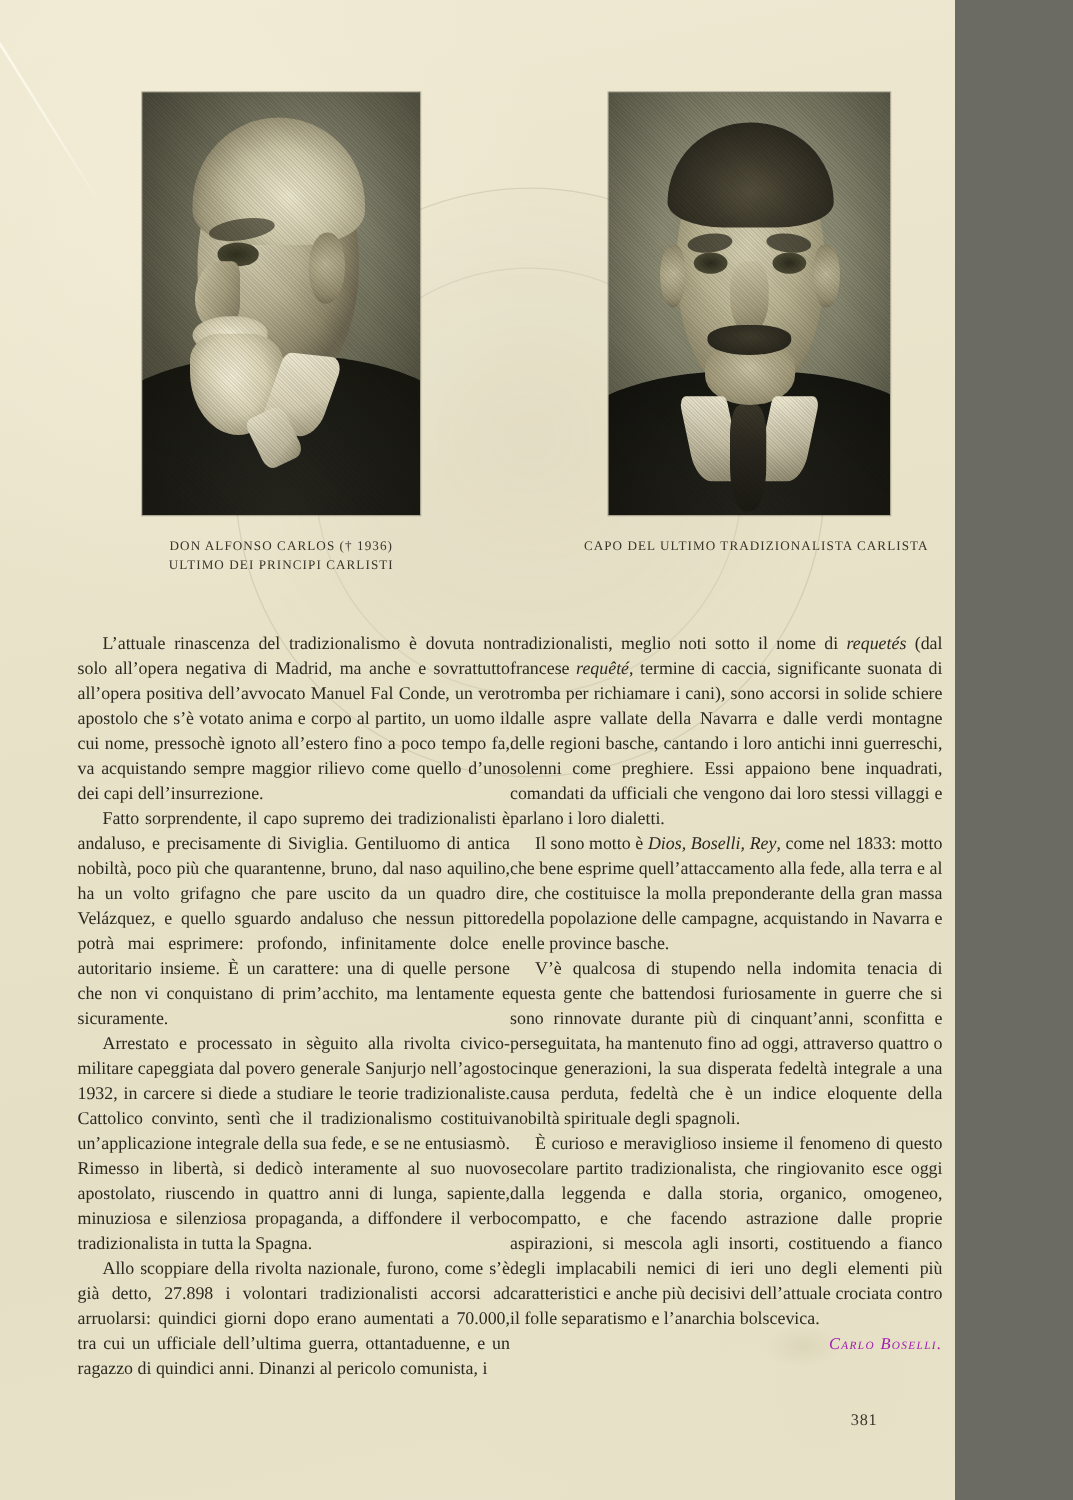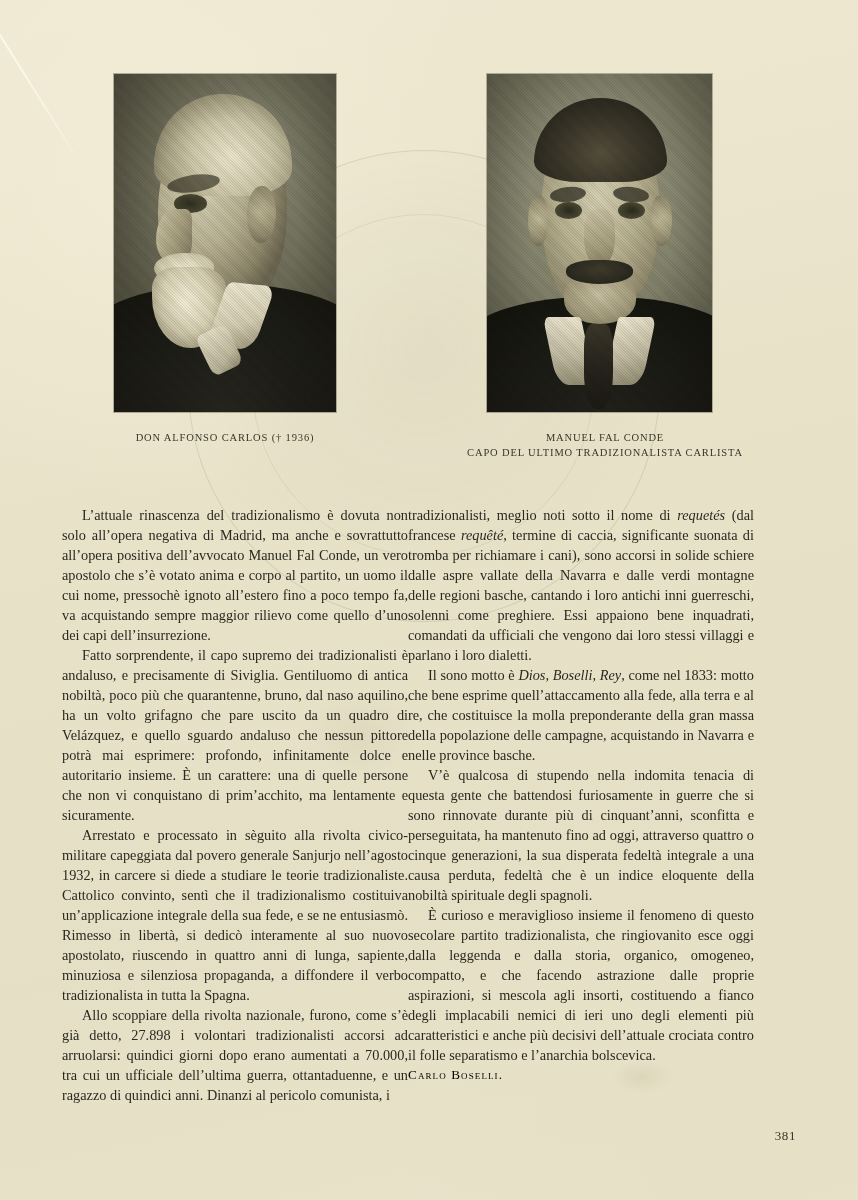--- a/index.html
+++ b/index.html
@@ -2,21 +2,21 @@
 <html><head>
 <meta charset="utf-8">
 <style>
   html, body {
     margin: 0;
     padding: 0;
     background: #6b6b63;
   }
   .page {
     position: relative;
-    width: 858px;
+    width: 764px;
     height: 1200px;
     overflow: hidden;
     background: #e9e3cb;
     font-family: "Liberation Serif", "DejaVu Serif", serif;
     color: #2a2720;
   }
   
   .paper-base {
     position: absolute;
     inset: 0;
@@ -322,24 +322,26 @@
     color: #2b2820;
     hyphens: manual;
   }
   .col p.cont {
     text-indent: 0;
   }
   .col p i {
   }
   .signature {
     margin-top: 2px;
+    text-align: right;
     font-size: 13.2px;
     letter-spacing: 1.1px;
     font-variant: small-caps;
-    color: #000000;
+    color: #a21caf;
+    font-style: italic;
   }
   .folio {
     position: absolute;
     right: 62px;
     top: 1128px;
     font-size: 13px;
     letter-spacing: .6px;
     color: #3a352a;
   }
 </style>
@@ -396,24 +398,24 @@
         <div class="p2-tie"></div>
         <div class="vignette"></div>
         <div class="halftone"></div>
       </div>
     </div>
 
   </div>
 
   <div class="caption caption-left">
     <div>DON ALFONSO CARLOS († 1936)</div>
+    <div>ULTIMO DEI PRINCIPI CARLISTI</div>
   </div>
 
   <div class="caption caption-right">
-    <div>MANUEL FAL CONDE</div>
     <div>CAPO DEL ULTIMO TRADIZIONALISTA CARLISTA</div>
   </div>
 
   <div class="columns">
 
     <div class="col">
       <p>L’attuale rinascenza del tradizionalismo è dovuta non solo all’opera negativa di Madrid, ma anche e sovrattutto all’opera positiva dell’avvocato Manuel Fal Conde, un vero apostolo che s’è votato anima e corpo al partito, un uomo il cui nome, pressochè ignoto all’estero fino a poco tempo fa, va acquistando sempre maggior rilievo come quello d’uno dei capi dell’insurrezione.</p>
       <p>Fatto sorprendente, il capo supremo dei tradizionalisti è andaluso, e precisamente di Siviglia. Gentiluomo di antica nobiltà, poco più che quarantenne, bruno, dal naso aquilino, ha un volto grifagno che pare uscito da un quadro di Velázquez, e quello sguardo andaluso che nessun pittore potrà mai esprimere: profondo, infinitamente dolce e autoritario insieme. È un carattere: una di quelle persone che non vi conquistano di prim’acchito, ma lentamente e sicuramente.</p>
       <p>Arrestato e processato in sèguito alla rivolta civico-militare capeggiata dal povero generale Sanjurjo nell’agosto 1932, in carcere si diede a studiare le teorie tradizionaliste. Cattolico convinto, sentì che il tradizionalismo costituiva un’applicazione integrale della sua fede, e se ne entusiasmò. Rimesso in libertà, si dedicò interamente al suo nuovo apostolato, riuscendo in quattro anni di lunga, sapiente, minuziosa e silenziosa propaganda, a diffondere il verbo tradizionalista in tutta la Spagna.</p>
       <p>Allo scoppiare della rivolta nazionale, furono, come s’è già detto, 27.898 i volontari tradizionalisti accorsi ad arruolarsi: quindici giorni dopo erano aumentati a 70.000, tra cui un ufficiale dell’ultima guerra, ottantaduenne, e un ragazzo di quindici anni. Dinanzi al pericolo comunista, i</p>

